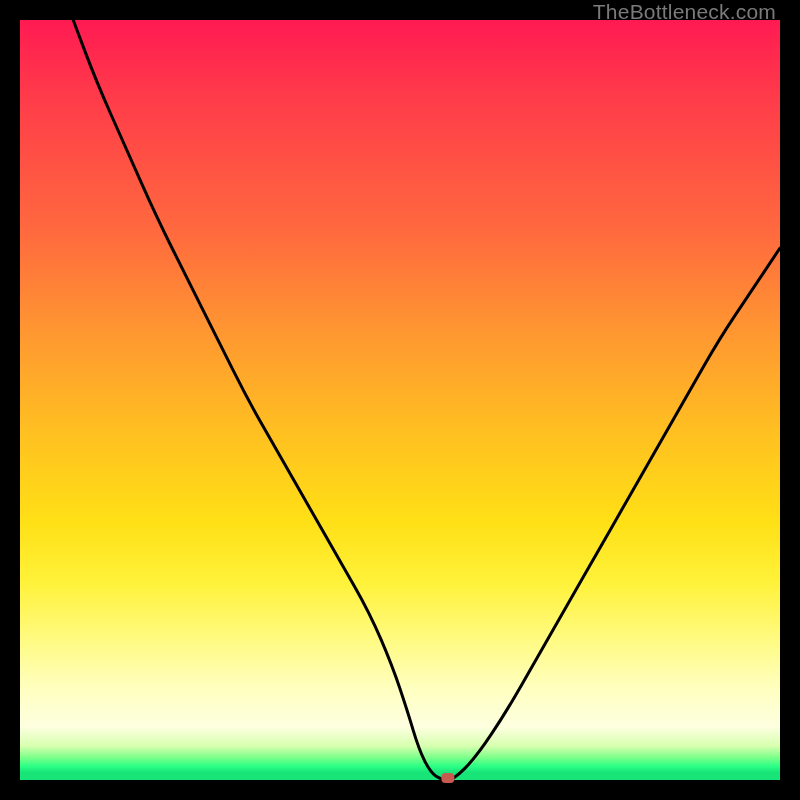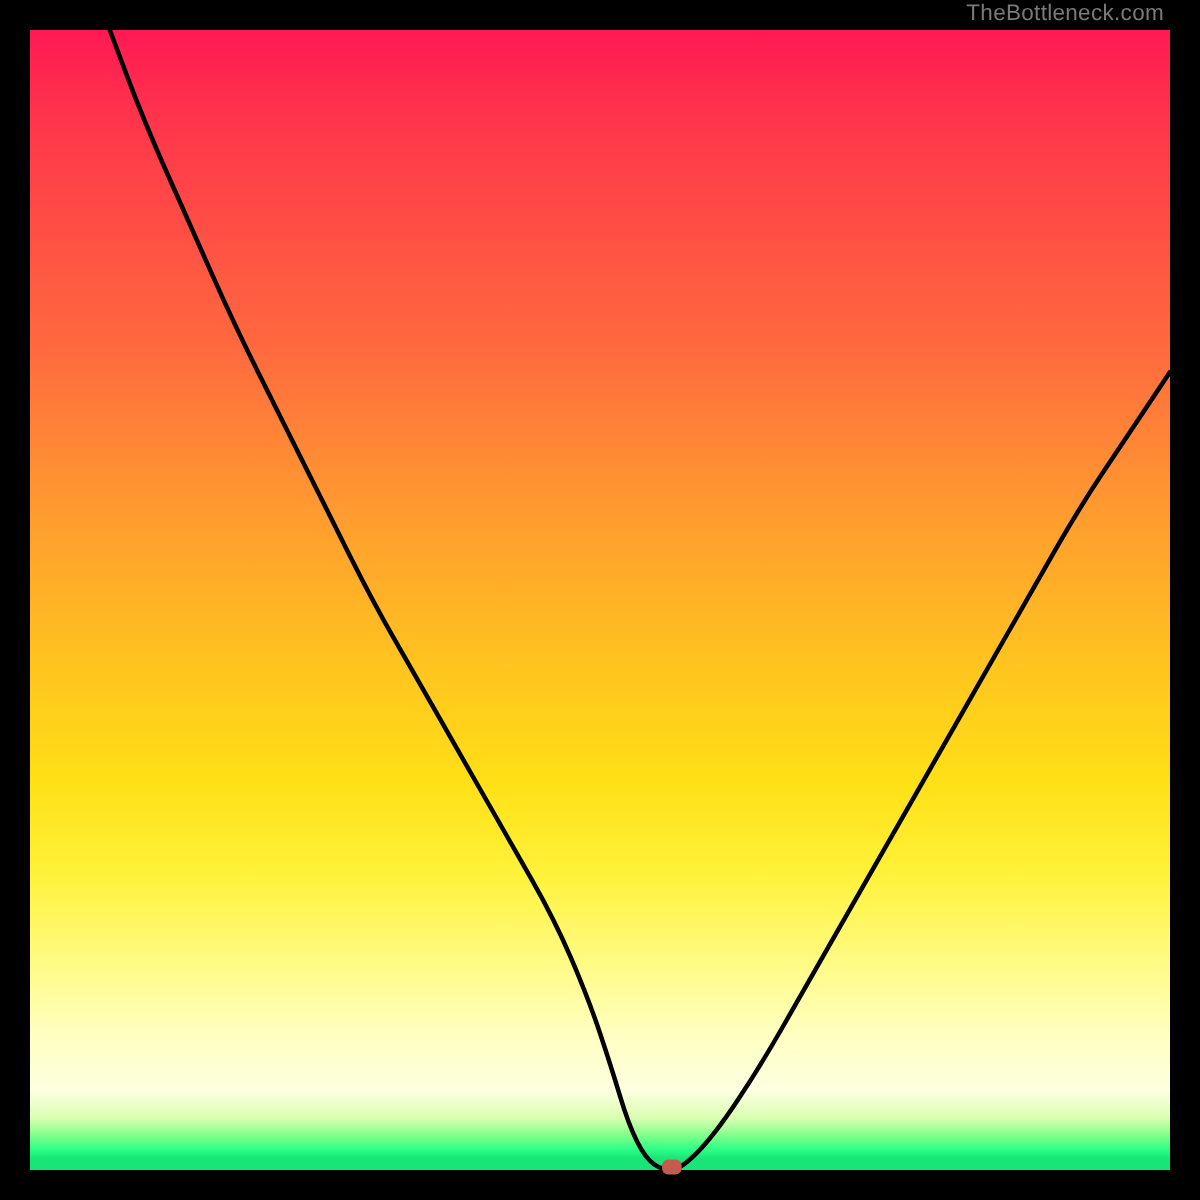--- a/index.html
+++ b/index.html
@@ -43,21 +43,21 @@
       #2bff86 98.2%,
       #18e478 99%,
       #18e478 100%
     );
   }
   .watermark {
     position: absolute;
     top: 0px;
     right: 24px;
     color: #7a7a7a;
-    font-size: 15px;
+    font-size: 21px;
     font-weight: 500;
     letter-spacing: 0.2px;
     user-select: none;
   }
   svg.curve {
     position: absolute;
     left: 0;
     top: 0;
     width: 760px;
     height: 760px;

